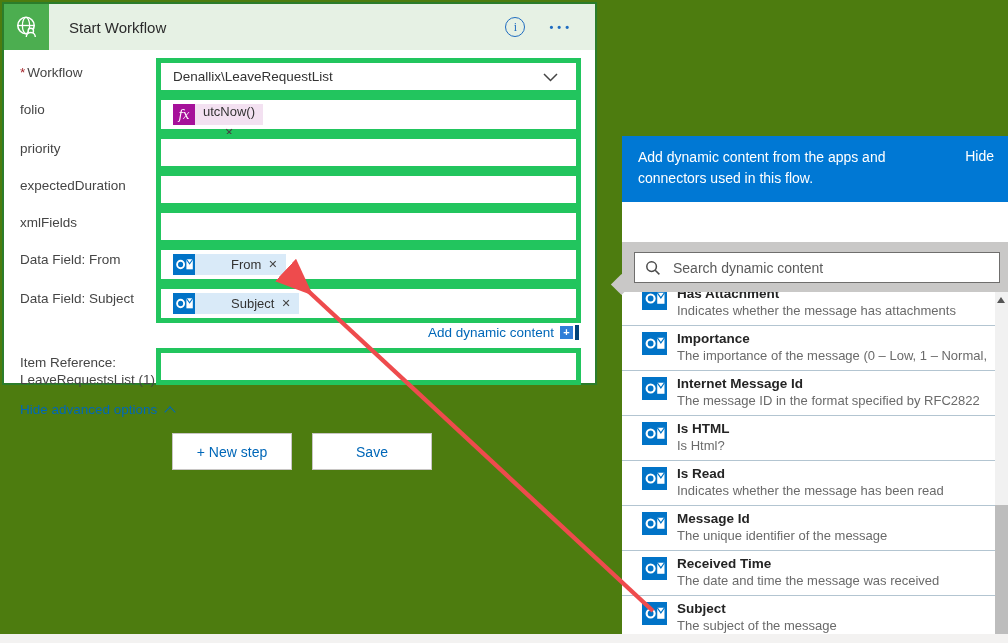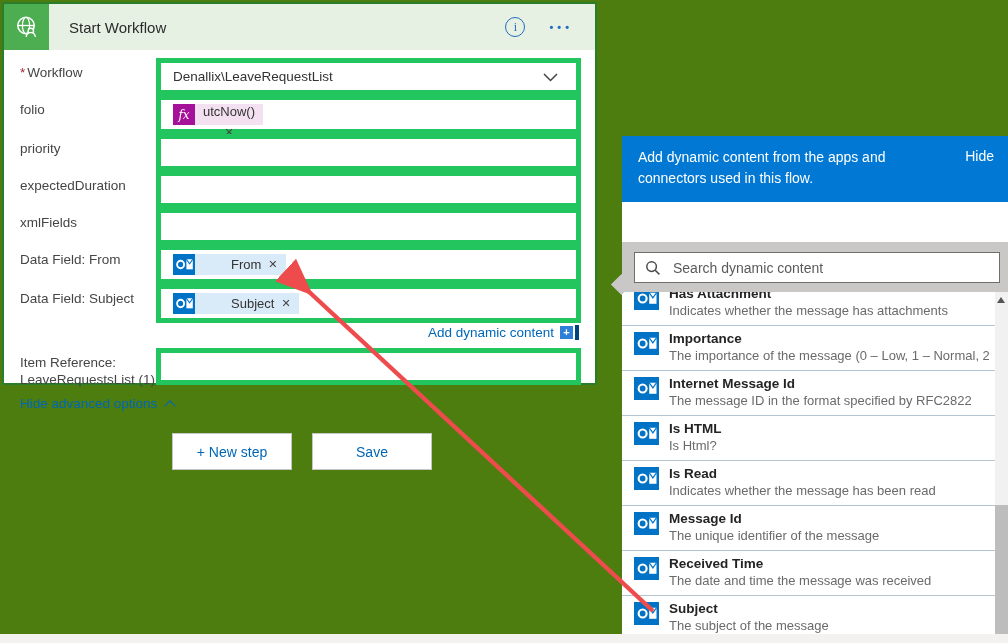--- a/index.html
+++ b/index.html
@@ -36,21 +36,21 @@
   .tag-x{font-size:11px;color:#444;cursor:pointer;}
   .ol-ic{width:22px;height:21px;flex-shrink:0;}
 
   .adc-row{display:flex;justify-content:flex-end;align-items:center;margin:2px 2px 8px 0;gap:6px;}
   .adc-link{color:#0067b8;font-size:13.5px;cursor:pointer;text-align:center;}
   .adc-icon{display:flex;align-items:center;}
   .plus-sq{width:13px;height:13px;background:#2f7ed8;color:#fff;font-size:11px;line-height:13px;
            text-align:center;font-weight:bold;}
   .plus-bar{width:4px;height:15px;background:#00437a;margin-left:2px;}
 
-  .hao-link{color:#0067b8;font-size:13.5px;margin-top:8px;display:inline-flex;align-items:center;cursor:pointer;}
+  .hao-link{color:#0067b8;font-size:13.5px;margin-top:14px;display:inline-flex;align-items:center;cursor:pointer;}
   .chev-up{width:7px;height:7px;border-left:1.6px solid #0067b8;border-top:1.6px solid #0067b8;
            transform:rotate(45deg);margin-left:9px;margin-top:4px;}
 
   
   .foot-btn{position:absolute;top:433px;width:118px;height:35px;background:#fff;border:1px solid #c8c6c4;
             color:#0067b8;font-size:14px;display:flex;align-items:center;justify-content:center;cursor:pointer;}
   #btn-new-step{left:172px;}
   #btn-save{left:312px;}
 
   
@@ -65,21 +65,21 @@
 
   .search-band{position:absolute;left:0;top:106px;width:386px;height:50px;background:#c9c8c7;z-index:5;}
   .beak{position:absolute;left:-8px;top:141px;width:15px;height:15px;background:#c9c8c7;transform:rotate(45deg);z-index:4;}
   .search-box{position:absolute;left:12px;top:10px;width:346px;height:29px;background:#fff;border:1px solid #6f6e6d;
               display:flex;align-items:center;padding:0 8px 0 10px;}
   .search-box svg{flex-shrink:0;margin-right:10px;}
   .search-input{border:none;outline:none;flex:1;font-size:14px;color:#333;font-family:"Liberation Sans",sans-serif;background:transparent;}
   .search-input::placeholder{color:#5a5a5a;}
 
   .dlist{position:absolute;left:0;top:145px;width:373px;z-index:1;}
-  .ditem{height:45px;box-sizing:border-box;display:flex;padding:4px 6px 0 12px;border-bottom:1px solid #b3c5d1;cursor:pointer;}
+  .ditem{height:45px;box-sizing:border-box;display:flex;padding:4px 6px 0 20px;border-bottom:1px solid #b3c5d1;cursor:pointer;}
   .ditem .ol-ic{width:25px;height:23px;margin-top:2px;}
   .ditem-txt{margin-left:10px;overflow:hidden;}
   .ditem-title{font-size:13.5px;font-weight:bold;color:#242424;line-height:17px;white-space:nowrap;}
   .ditem-desc{font-size:13px;color:#6a6a6a;line-height:17px;white-space:nowrap;}
 
   .vscroll{position:absolute;right:0;top:156px;width:13px;height:351px;background:#f1f1f1;z-index:6;}
   .vs-up{position:absolute;top:5px;left:2px;width:0;height:0;border-left:4.5px solid transparent;
          border-right:4.5px solid transparent;border-bottom:6px solid #555;}
   .vs-thumb{position:absolute;left:0;top:213px;width:13px;height:130px;background:#bdbdbd;}
 

